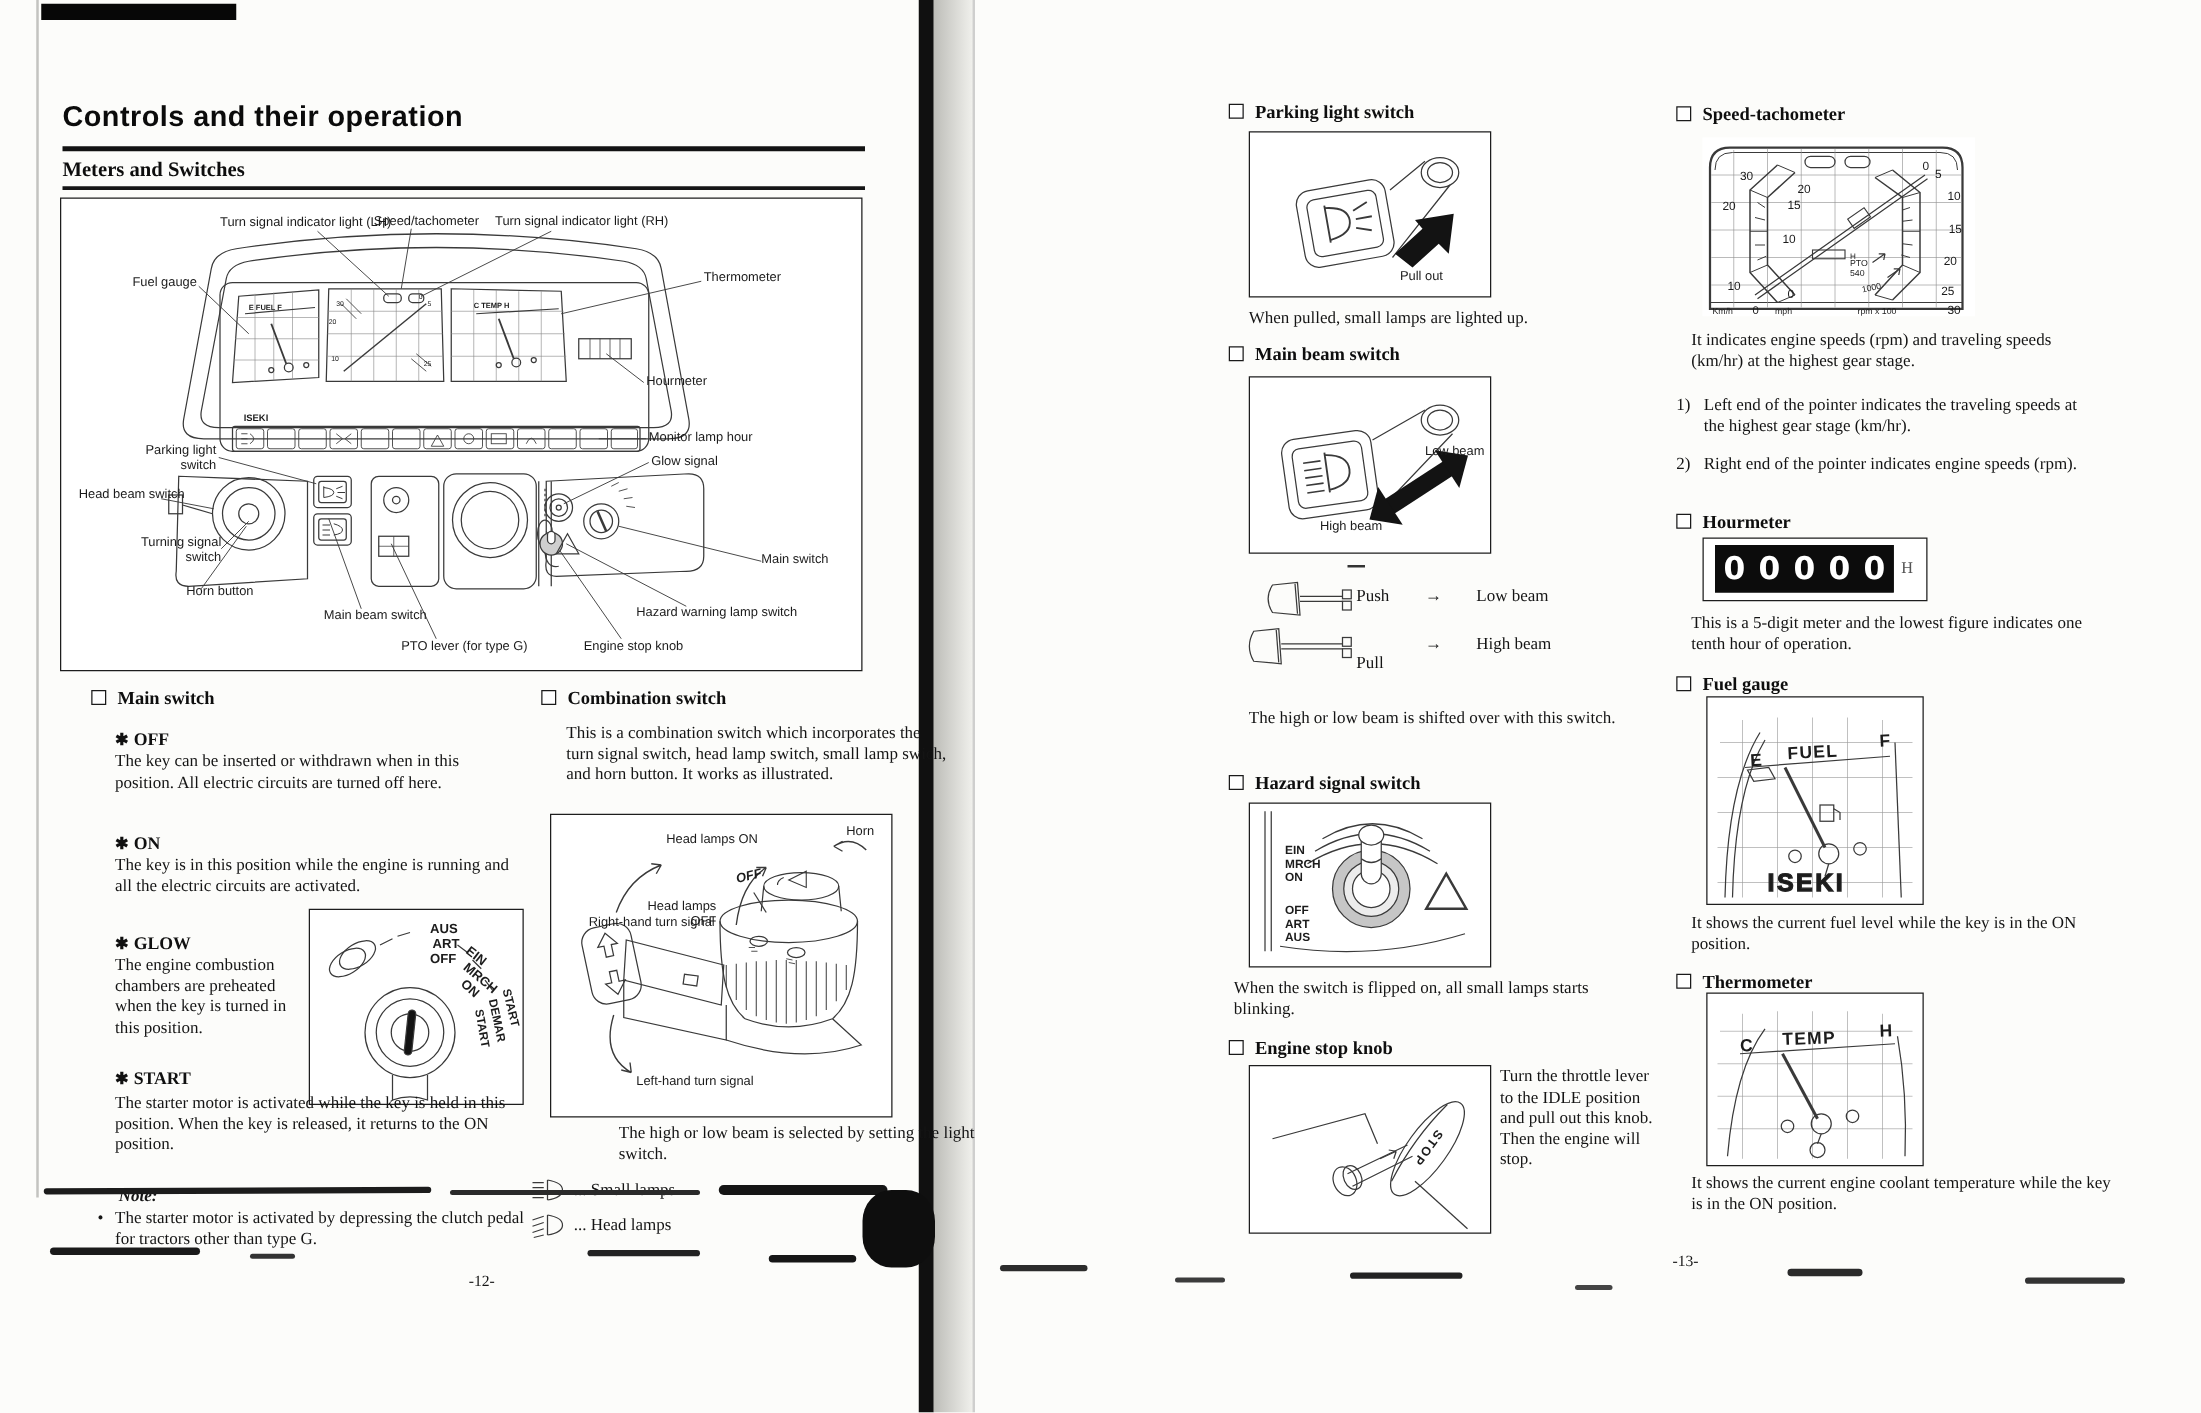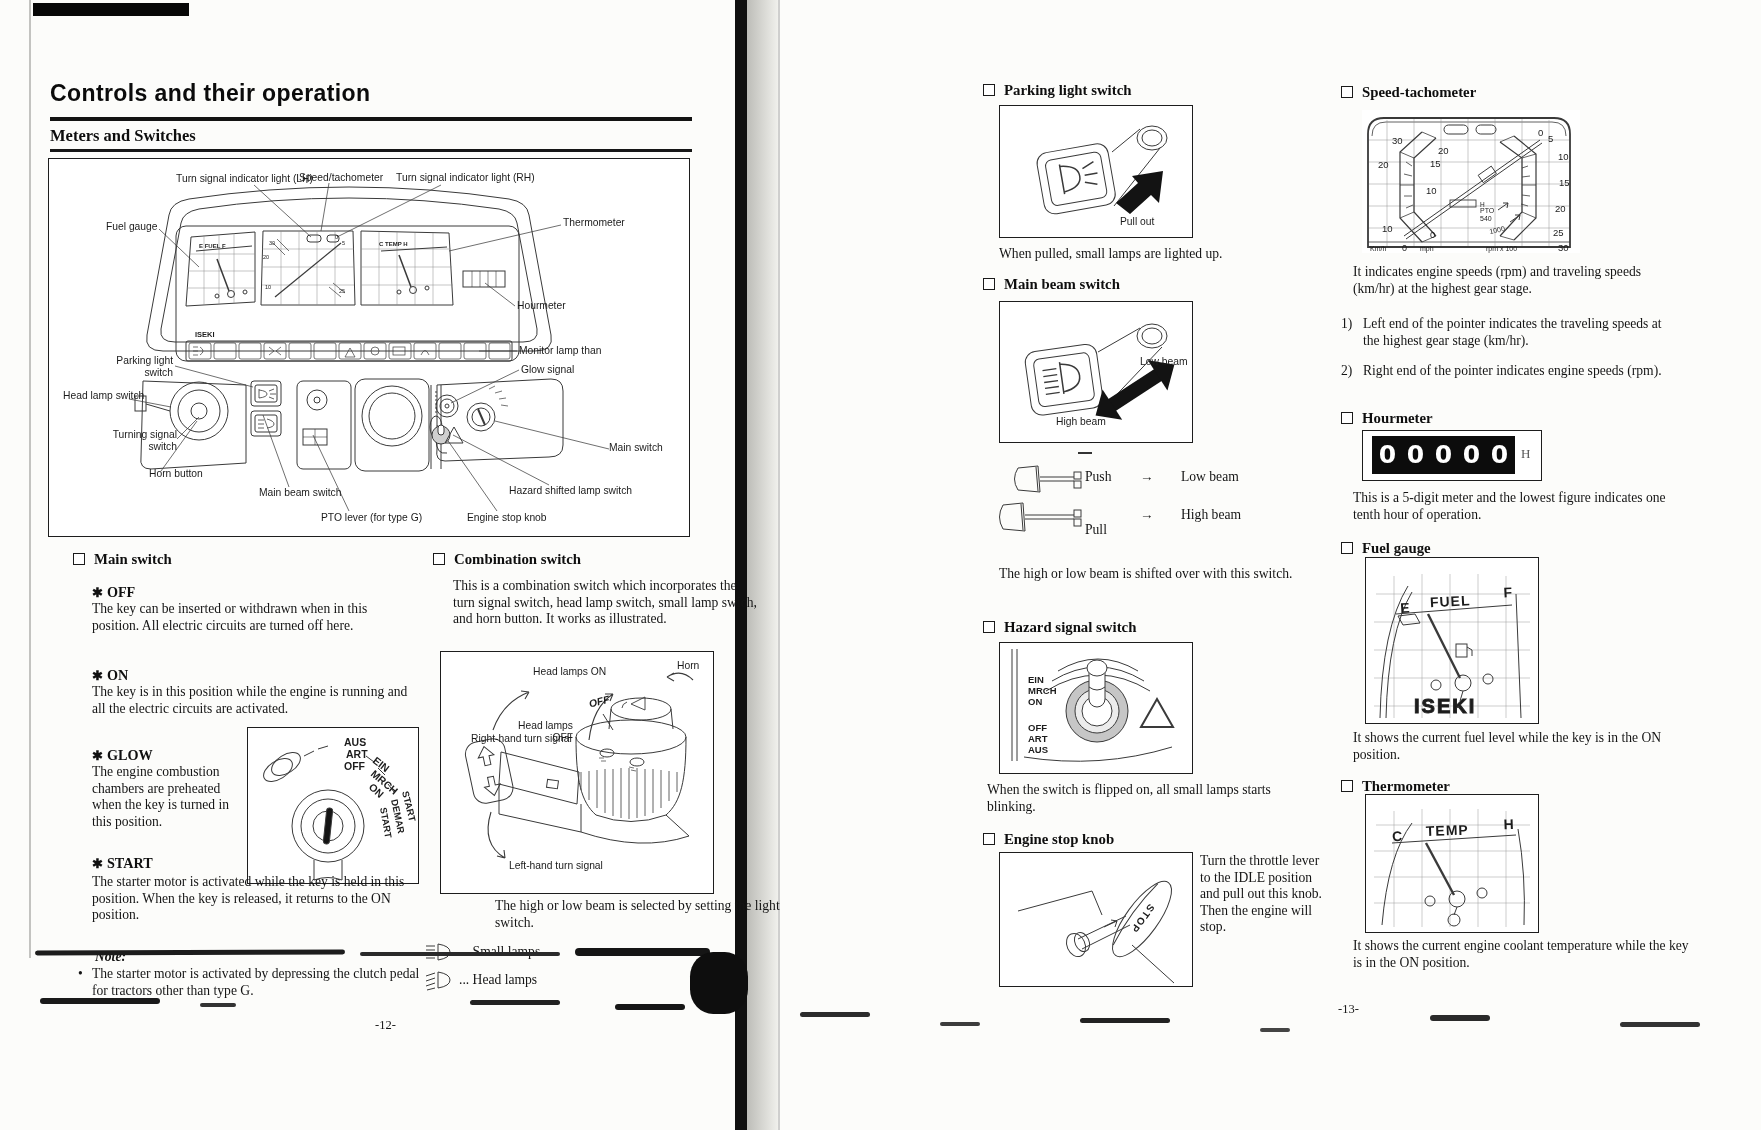--- a/index.html
+++ b/index.html
@@ -195,30 +195,30 @@
             <text x="290" y="134">25</text>
         </g>
       </svg>
 
       <div class="abs fl" style="left:127px;top:14px;">Turn signal indicator light (LH)</div>
       <div class="abs fl" style="left:250px;top:13px;">Speed/tachometer</div>
       <div class="abs fl" style="left:347px;top:13px;">Turn signal indicator light (RH)</div>
       <div class="abs fl" style="left:57px;top:62px;">Fuel gauge</div>
       <div class="abs fl" style="left:514px;top:58px;">Thermometer</div>
       <div class="abs fl" style="left:468px;top:141px;">Hourmeter</div>
-      <div class="abs fl" style="left:470px;top:186px;">Monitor lamp than</div>
+      <div class="abs fl" style="left:470px;top:186px;">Monitor lamp hour</div>
       <div class="abs fl" style="left:472px;top:205px;">Glow signal</div>
       <div class="abs fl" style="left:40px;top:196px;width:84px;text-align:right;">Parking light switch</div>
-      <div class="abs fl" style="left:14px;top:231px;">Head lamp switch</div>
+      <div class="abs fl" style="left:14px;top:231px;">Head beam switch</div>
       <div class="abs fl" style="left:40px;top:270px;width:88px;text-align:right;">Turning signal switch</div>
       <div class="abs fl" style="left:100px;top:309px;">Horn button</div>
       <div class="abs fl" style="left:210px;top:328px;">Main beam switch</div>
       <div class="abs fl" style="left:272px;top:353px;">PTO lever (for type G)</div>
       <div class="abs fl" style="left:418px;top:353px;">Engine stop knob</div>
-      <div class="abs fl" style="left:460px;top:326px;">Hazard shifted lamp switch</div>
+      <div class="abs fl" style="left:460px;top:326px;">Hazard warning lamp switch</div>
       <div class="abs fl" style="left:560px;top:283px;">Main switch</div>
     </div>
 
     <div class="abs hd" style="left:43px;top:551px;">
       <span class="sq"></span><span>Main switch</span>
     </div>
 
     <div class="abs term" style="left:62px;top:584px;">
       <span class="star">✱</span><span>OFF</span></div>
     <div class="abs bt" style="left:62px;top:601px;width:324px;">The key can be inserted or withdrawn when in this position. All electric circuits are turned off here.</div>

